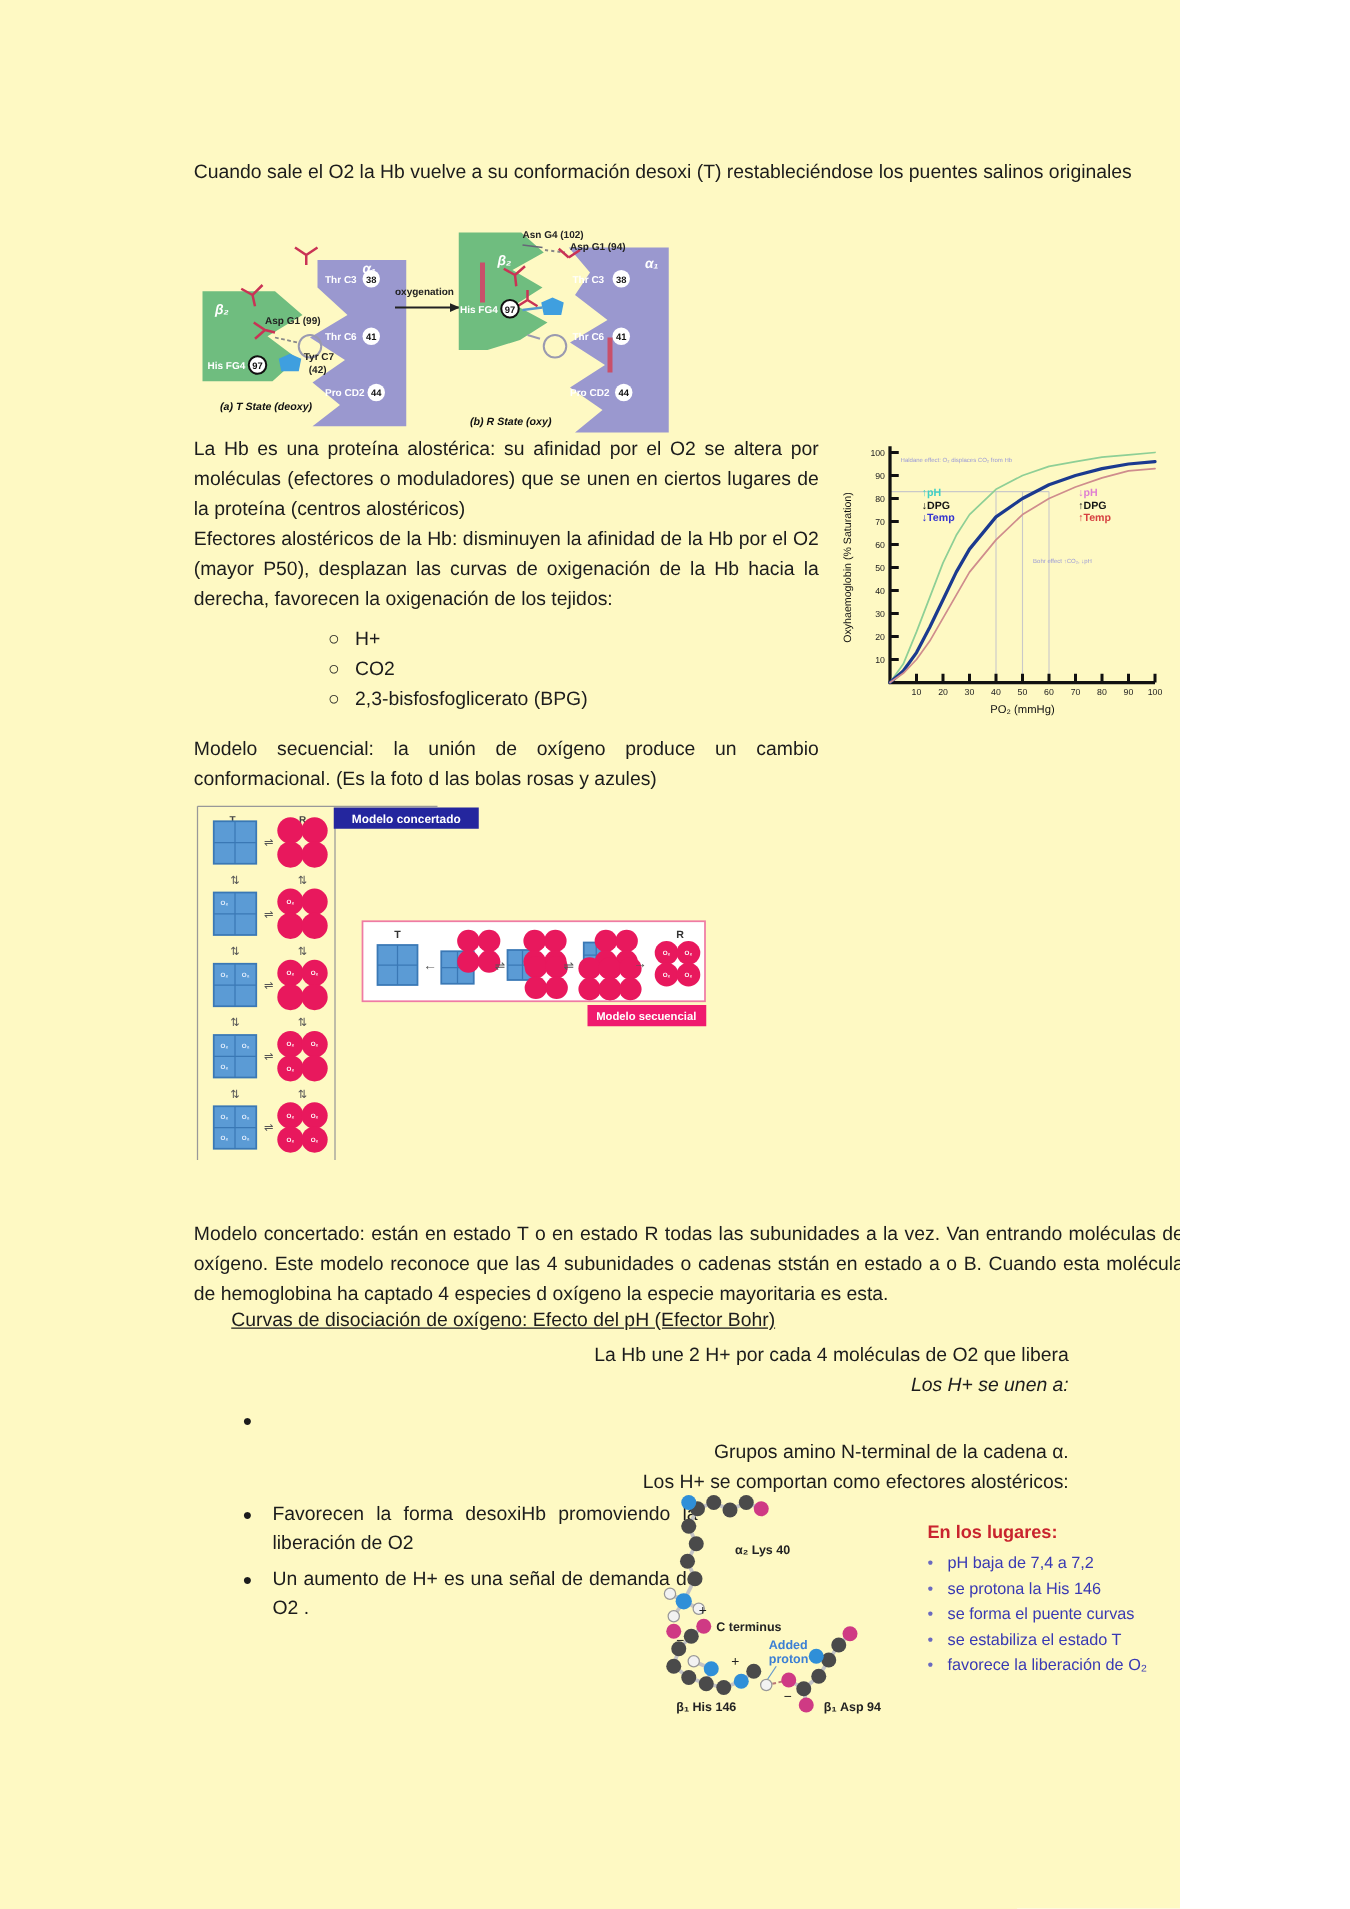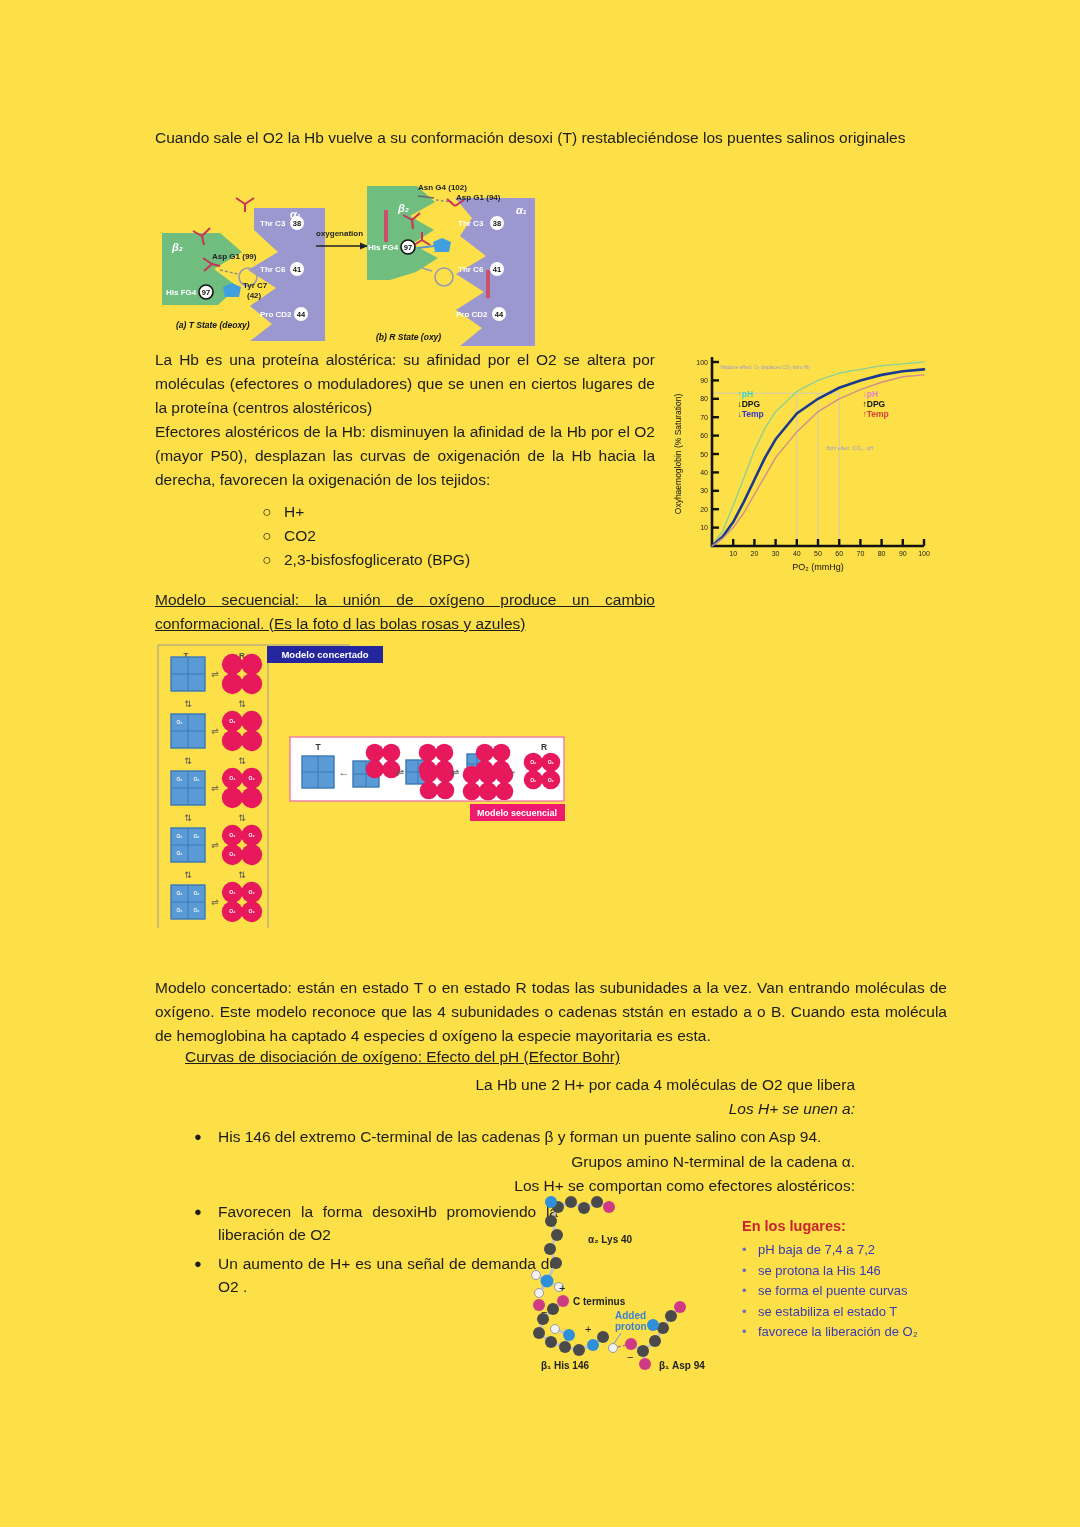--- a/index.html
+++ b/index.html
@@ -1,16 +1,16 @@
 <!DOCTYPE html>
 <html><head>
 <meta charset="utf-8">
 <style>
   html,body{margin:0;padding:0;background:#ffffff;}
-  .page{position:relative;width:1080px;height:1527px;background:#fde047;
+  .page{position:relative;width:944px;height:1527px;background:#fef9c3;
         font-family:"Liberation Sans",sans-serif;color:#1c1c1c;overflow:hidden;}
   .para{position:absolute;font-size:15.5px;line-height:1.55;text-align:justify;}
   .para.nojust{text-align:right;}
   .circle-bullets{position:absolute;font-size:15.5px;line-height:1.55;}
   .circle-bullet{display:flex;}
   .circle-bullet .marker{width:34px;text-align:center;flex:0 0 34px;}
   .dot-bullet{display:flex;}
   .dot-bullet .marker{width:40px;text-align:center;flex:0 0 40px;font-size:13px;line-height:1.85;}
   .heading-underline{position:absolute;font-size:15.5px;text-decoration:underline;margin-left:30px;}
   svg text{font-family:"Liberation Sans","DejaVu Sans",sans-serif;}
@@ -173,21 +173,21 @@
         <text x="190.51999999999998" y="46.95999999999998" font-size="8.5" font-weight="bold" fill="#df7ed2">↓pH</text>
         <text x="190.51999999999998" y="56.95999999999998" font-size="8.5" font-weight="bold" fill="#141414">↑DPG</text>
         <text x="190.51999999999998" y="66.95999999999998" font-size="8.5" font-weight="bold" fill="#d64040">↑Temp</text>
         <text x="48.480000000000004" y="19.360000000000014" font-size="4.8" fill="#9a9ad8">Haldane effect: O₂ displaces CO₂ from Hb</text>
         <text x="154.48000000000002" y="100.32" font-size="4.8" fill="#9a9ad8">Bohr effect ↑CO₂, ↓pH</text>
         <text x="146" y="220" text-anchor="middle" font-size="9" fill="#111">PO₂ (mmHg)</text>
         <text x="9" y="104" text-anchor="middle" font-size="8.5" fill="#111" transform="rotate(-90 9 104)">Oxyhaemoglobin (% Saturation)</text>
       </svg>
   </div>
 
-  <div class="para" style="left:155px;top:588px;width:500px;text-decoration:underline;">Modelo secuencial: la unión de oxígeno produce un cambio conformacional. (Es la foto d las bolas rosas y azules)</div>
+  <div class="para" style="left:155px;top:588px;width:500px;">Modelo secuencial: la unión de oxígeno produce un cambio conformacional. (Es la foto d las bolas rosas y azules)</div>
 
   <svg style="position:absolute;left:150px;top:640px;" width="450" height="292" viewBox="0 0 450 292">
     <line x1="8" y1="5" x2="200" y2="5" stroke="#999" stroke-width="1"></line>
     <line x1="8" y1="5" x2="8" y2="288" stroke="#999" stroke-width="1"></line>
     <line x1="118" y1="22" x2="118" y2="288" stroke="#999" stroke-width="1"></line>
     <text x="36" y="18" font-size="8" font-weight="bold" fill="#444" text-anchor="middle">T</text>
     <text x="92" y="18" font-size="8" font-weight="bold" fill="#444" text-anchor="middle">R</text>
 
     <rect x="117" y="6" width="116" height="17" fill="#24269e"></rect>
     <text x="175" y="18" font-size="9.5" font-weight="bold" fill="#ffffff" text-anchor="middle">Modelo concertado</text>
@@ -320,21 +320,20 @@
     <text x="367" y="176" font-size="9" font-weight="bold" fill="#ffffff" text-anchor="middle">Modelo secuencial</text>
   </svg>
 
   <div class="para" style="left:155px;top:940px;width:792px;margin-top:36px;">Modelo concertado: están en estado T o en estado R todas las subunidades a la vez. Van entrando moléculas de oxígeno. Este modelo reconoce que las 4 subunidades o cadenas ststán en estado a o B. Cuando esta molécula de hemoglobina ha captado 4 especies d oxígeno la especie mayoritaria es esta.</div>
 
   <div class="heading-underline" style="left:155px;top:1048px;">Curvas de disociación de oxígeno: Efecto del pH (Efector Bohr)</div>
   <div class="para nojust" style="left:155px;top:1073px;width:700px;">La Hb une 2 H+ por cada 4 moléculas de O2 que libera</div>
   <div class="para nojust" style="left:155px;top:1097px;width:700px;font-style:italic;">Los H+ se unen a:</div>
   <div class="dot-bullet" style="position:absolute;left:178px;top:1125px;width:770px;font-size:15.5px;line-height:1.5;">
     <span class="marker">●</span>
-    <span>His 146 del extremo C-terminal de las cadenas β y forman un puente salino con Asp 94.</span>
   </div>
   <div class="para nojust" style="left:155px;top:1174px;width:700px;">Los H+ se comportan como efectores alostéricos:</div>
   <div class="para nojust" style="left:155px;top:1150px;width:700px;">Grupos amino N-terminal de la cadena α.</div>
 
   <div class="dot-bullet" style="position:absolute;left:178px;top:1200px;width:380px;font-size:15.5px;line-height:1.5;text-align:justify;">
     <span class="marker">●</span>
     <span>Favorecen la forma desoxiHb promoviendo la liberación de O2</span>
   </div>
   <div class="dot-bullet" style="position:absolute;left:178px;top:1252px;width:380px;font-size:15.5px;line-height:1.5;text-align:justify;">
     <span class="marker">●</span>

